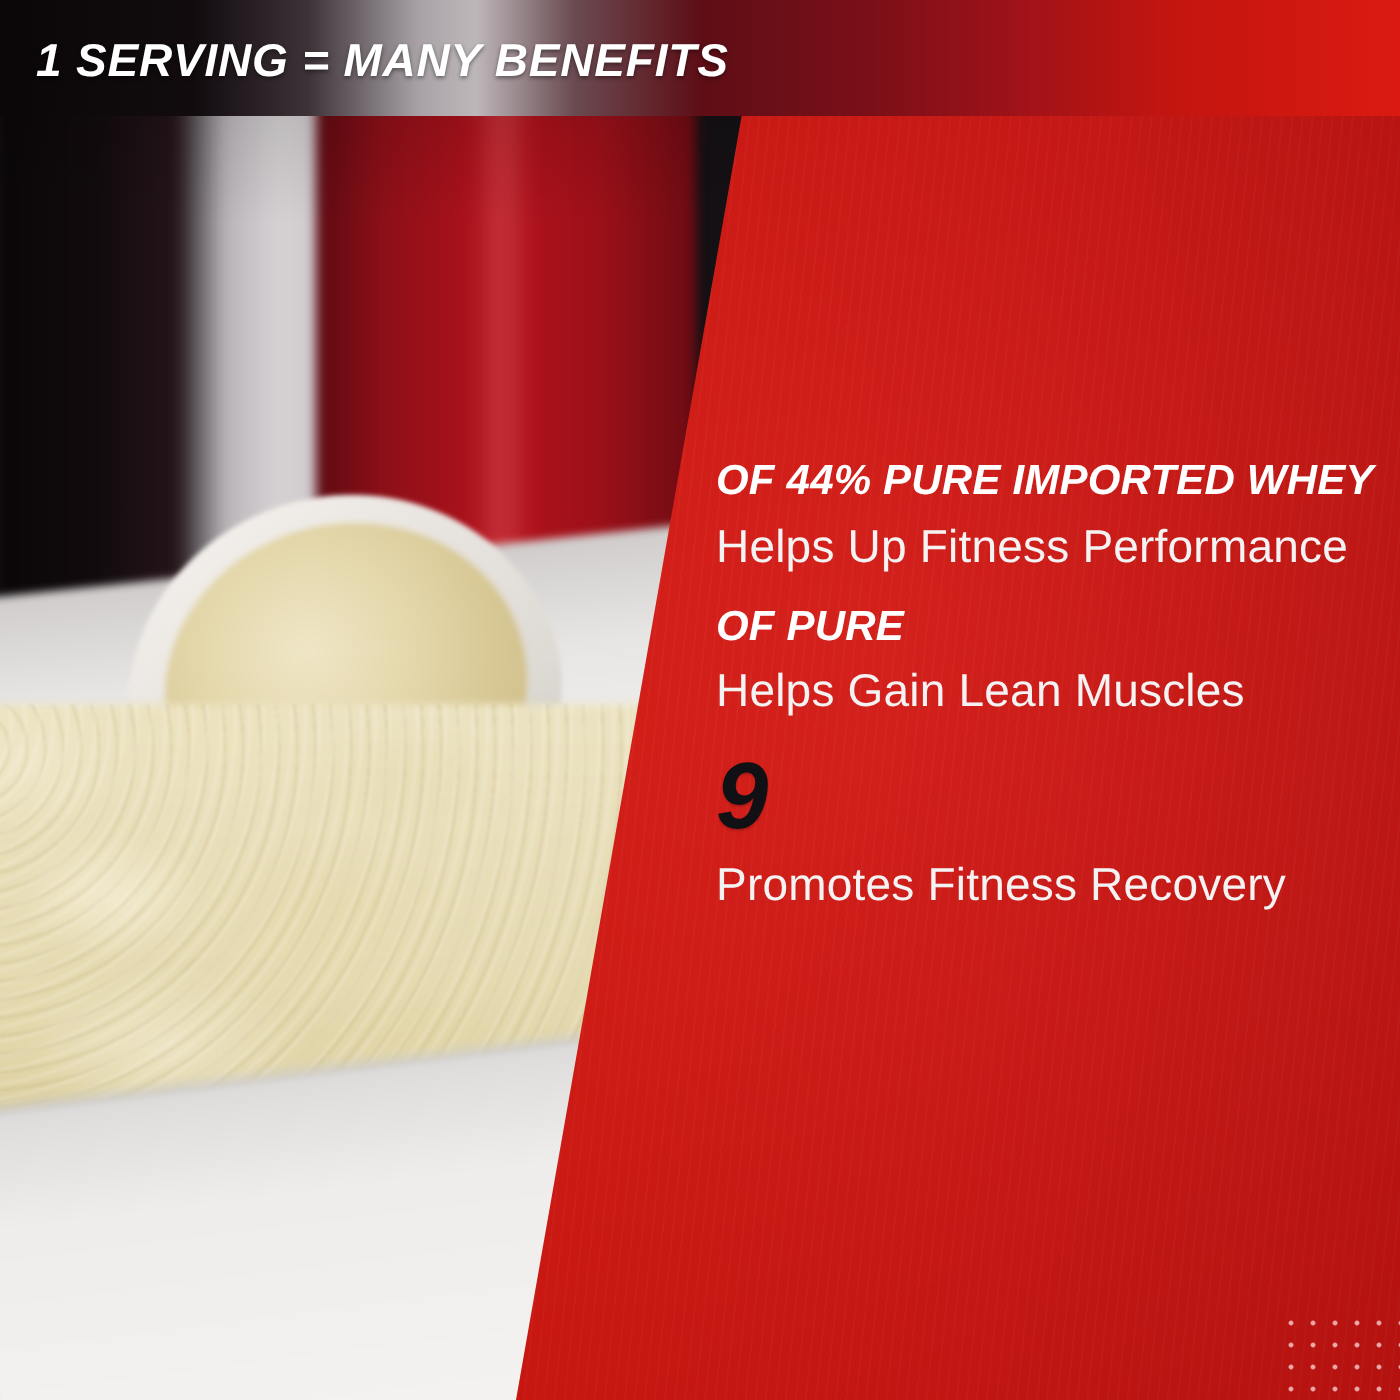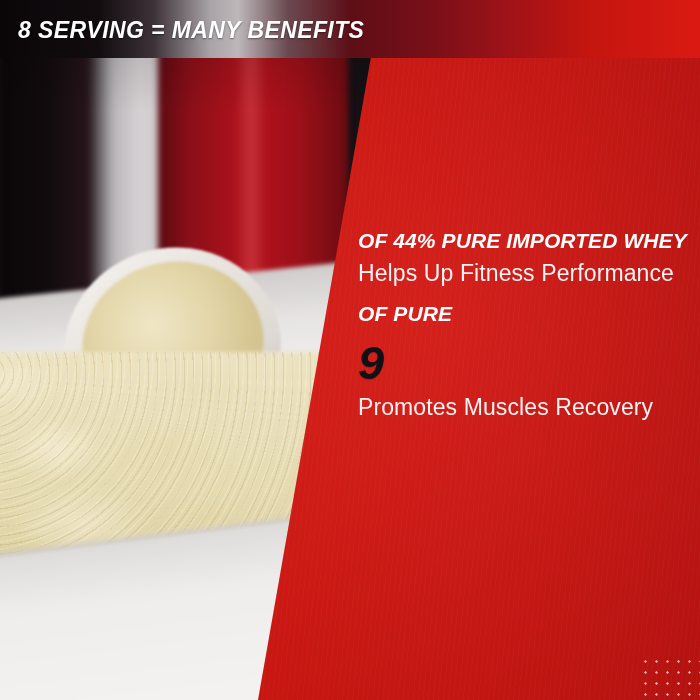--- a/index.html
+++ b/index.html
@@ -215,33 +215,34 @@
   </div>
 
   <div class="red-panel"></div>
   <div class="red-panel-texture"></div>
   <div class="red-panel-vig"></div>
 
   <div class="dots dots-tr"></div>
   <div class="dots dots-br"></div>
 
   <div class="header-bar"></div>
-  <div class="header-text">8 SERVING = MANY BENEFITS</div>
+  <div class="header-text">1 SERVING = MANY BENEFITS</div>
 
   <div class="benefits">
 
     <div class="benefit">
       <div class="b-sub">OF 44% PURE IMPORTED WHEY</div>
       <div class="b-desc">Helps Up Fitness Performance</div>
     </div>
 
     <div class="benefit">
       <div class="b-sub">OF PURE</div>
+      <div class="b-desc">Helps Gain Lean Muscles</div>
     </div>
 
     <div class="benefit">
       <div class="b-amount">9</div>
-      <div class="b-desc">Promotes Muscles Recovery</div>
+      <div class="b-desc">Promotes Fitness Recovery</div>
     </div>
 
   </div>
 
 </div>
 
 </body></html>

